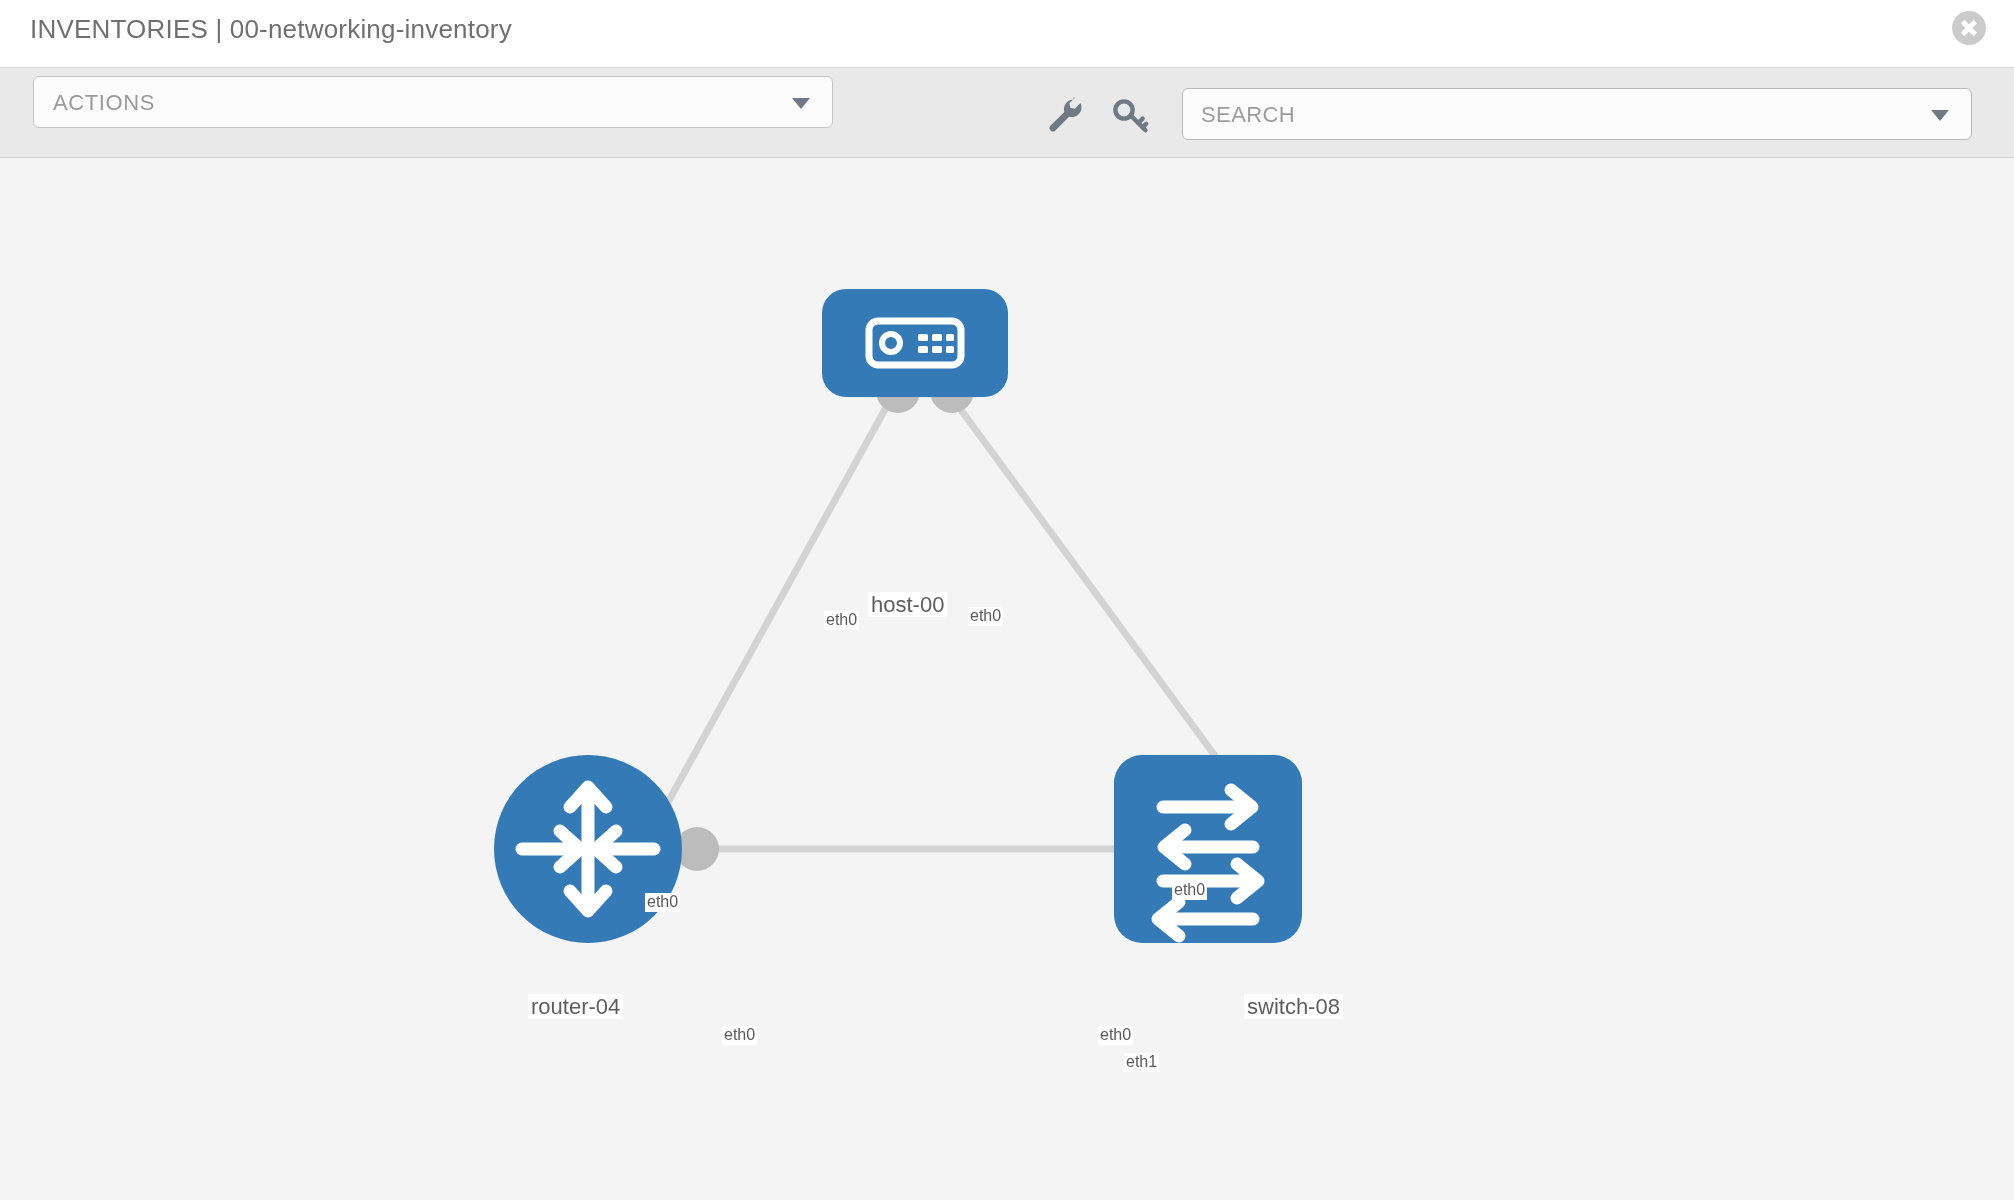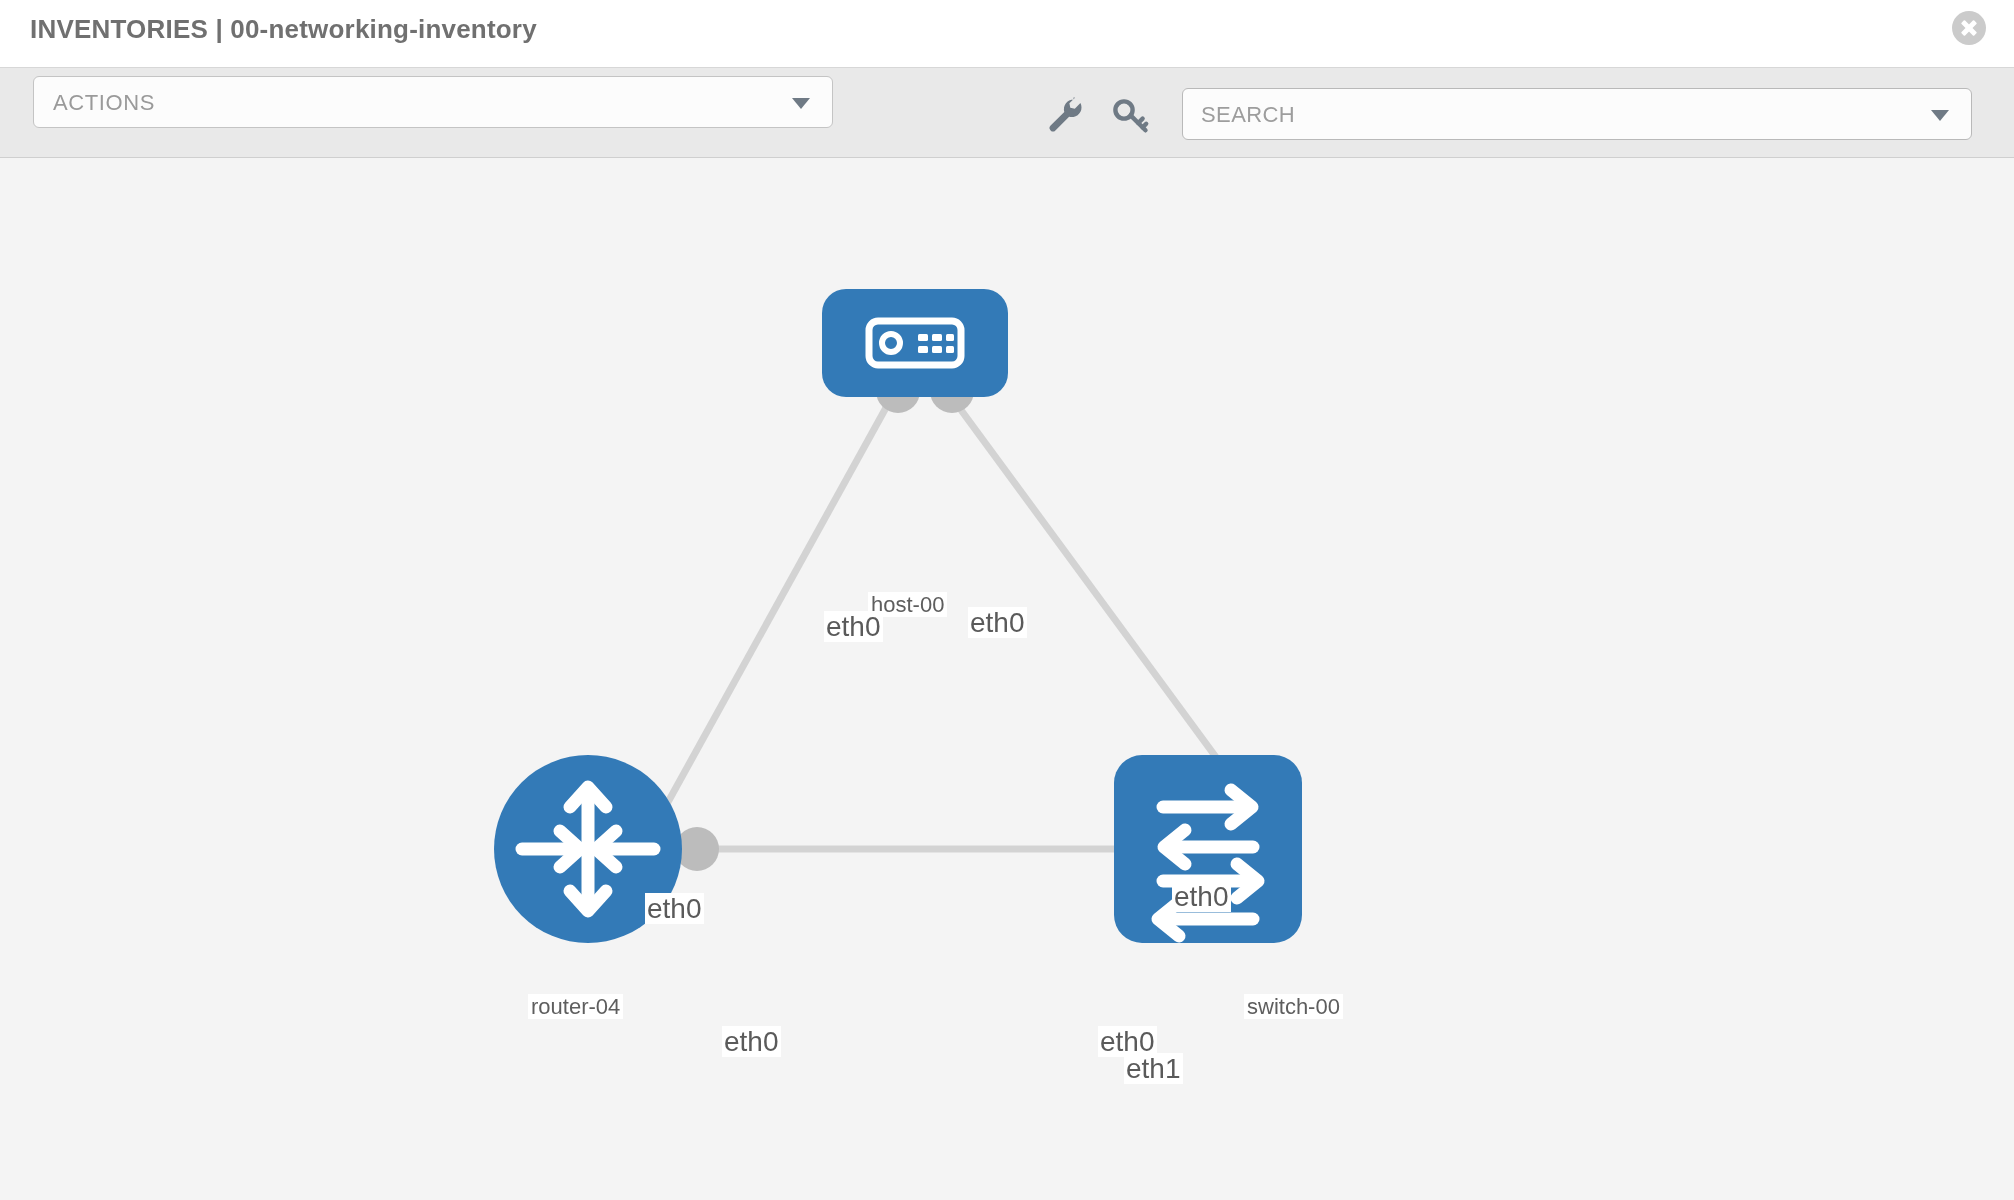--- a/index.html
+++ b/index.html
@@ -27,21 +27,21 @@
     width: 2014px;
     height: 68px;
     background: #ffffff;
     border-bottom: 1px solid #d7d7d7;
   }
   .page-title {
     position: absolute;
     left: 30px;
     top: 14px;
     font-size: 26px;
-    font-weight: bold;
+    font-weight: normal;
     color: #707070;
     letter-spacing: 0.2px;
     white-space: nowrap;
   }
   .close-btn {
     position: absolute;
     right: 28px;
     top: 11px;
     width: 34px;
     height: 34px;
@@ -150,21 +150,21 @@
     background: #ffffff;
     color: #5e5e5e;
     white-space: nowrap;
     line-height: 1.05;
   }
   .node-label {
     font-size: 22px;
     padding: 1px 3px;
   }
   .iface-label {
-    font-size: 28px;
+    font-size: 16px;
     padding: 1px 2px;
     color: #5a5a5a;
   }
 </style>
 </head>
 <body>
 
 <div id="app">
 
   <div class="header">
@@ -277,21 +277,21 @@
           <path d="M1253 760 L1160 760"></path>
           <path d="M1179 743 L1158 760 L1179 777"></path>
         </g>
       </g>
     </svg>
 
     <div class="node-label" style="left:868px; top:433px;">host-00</div>
 
     <div class="node-label" style="left:528px; top:835px;">router-04</div>
 
-    <div class="node-label" style="left:1244px; top:835px;">switch-00</div>
+    <div class="node-label" style="left:1244px; top:835px;">switch-08</div>
 
     <div class="iface-label" style="left:824px; top:452px;">eth0</div>
 
     <div class="iface-label" style="left:968px; top:448px;">eth0</div>
 
     <div class="iface-label" style="left:645px; top:734px;">eth0</div>
 
     <div class="iface-label" style="left:1172px; top:722px;">eth0</div>
 
     <div class="iface-label" style="left:722px; top:867px;">eth0</div>

